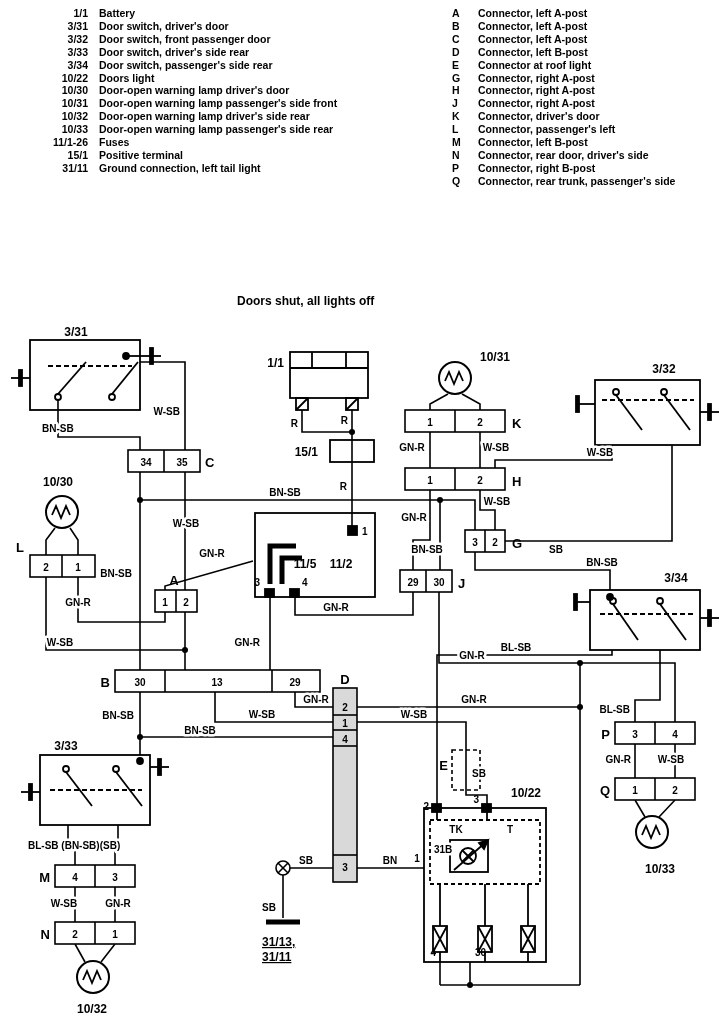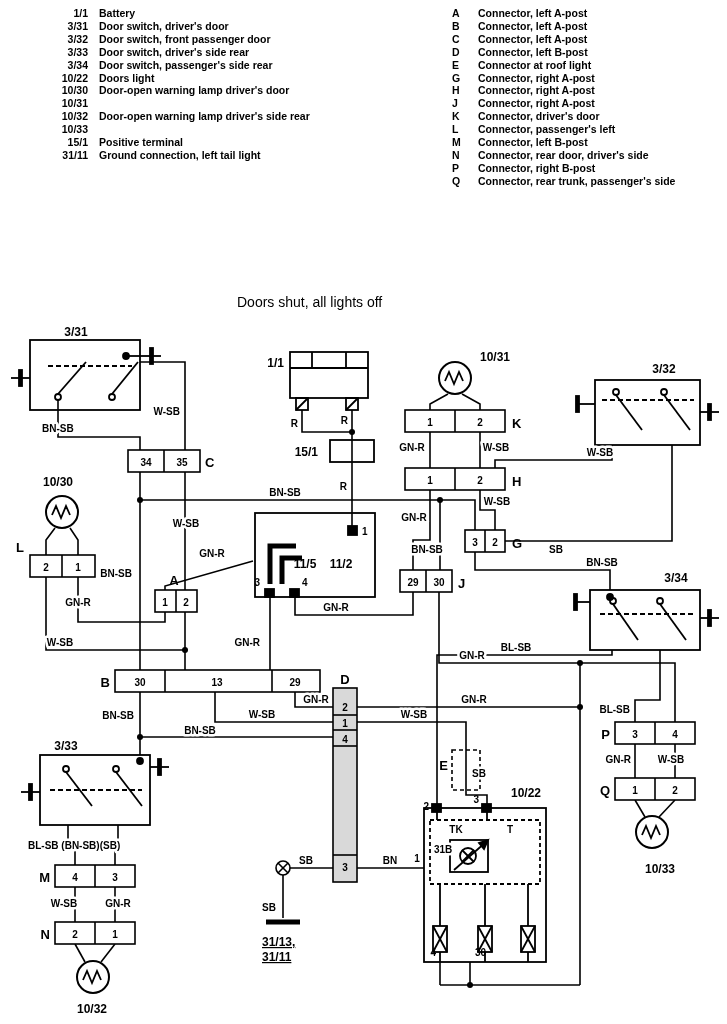--- a/index.html
+++ b/index.html
@@ -2,21 +2,21 @@
 <html><head>
 <meta charset="utf-8">
 <style>
   html,body{margin:0;padding:0;background:#fff;}
   body{width:727px;height:1024px;position:relative;font-family:"Liberation Sans",sans-serif;color:#000;overflow:hidden;}
   .legend-left{position:absolute;left:0;top:7px;}
   .legend-right{position:absolute;left:452px;top:7px;}
   .lrow{display:flex;font-size:10.5px;font-weight:bold;line-height:12.9px;white-space:nowrap;}
   .lnum{width:88px;text-align:right;margin-right:11px;}
   .rlet{width:26px;}
-  .title{position:absolute;left:237px;top:294px;font-size:14px;font-weight:normal;}
+  .title{position:absolute;left:237px;top:294px;font-size:12px;font-weight:bold;}
   svg{position:absolute;left:0;top:0;}
   svg text{font-family:"Liberation Sans",sans-serif;}
   .wl{font-size:10px;font-weight:bold;fill:#000;paint-order:stroke;stroke:#fff;stroke-width:5px;stroke-linejoin:round;}
   .pin{font-size:10px;font-weight:bold;fill:#000;}
   .comp{font-size:12px;font-weight:bold;fill:#000;}
   .conn{font-size:13px;font-weight:bold;fill:#000;}
   .und{text-decoration:underline;}
 </style>
 </head>
 <body>
@@ -45,27 +45,33 @@
   <div class="lrow">
       <span class="lnum">10/22</span>
       <span>Doors light</span>
     </div>
   <div class="lrow">
       <span class="lnum">10/30</span>
       <span>Door-open warning lamp driver's door</span>
     </div>
   <div class="lrow">
       <span class="lnum">10/31</span>
+      <span>Door-open warning lamp passenger's side front</span>
     </div>
   <div class="lrow">
       <span class="lnum">10/32</span>
       <span>Door-open warning lamp driver's side rear</span>
     </div>
   <div class="lrow">
       <span class="lnum">10/33</span>
+      <span>Door-open warning lamp passenger's side rear</span>
+    </div>
+  <div class="lrow">
+      <span class="lnum">11/1-26</span>
+      <span>Fuses</span>
     </div>
   <div class="lrow">
       <span class="lnum">15/1</span>
       <span>Positive terminal</span>
     </div>
   <div class="lrow">
       <span class="lnum">31/11</span>
       <span>Ground connection, left tail light</span>
     </div>
 </div>

